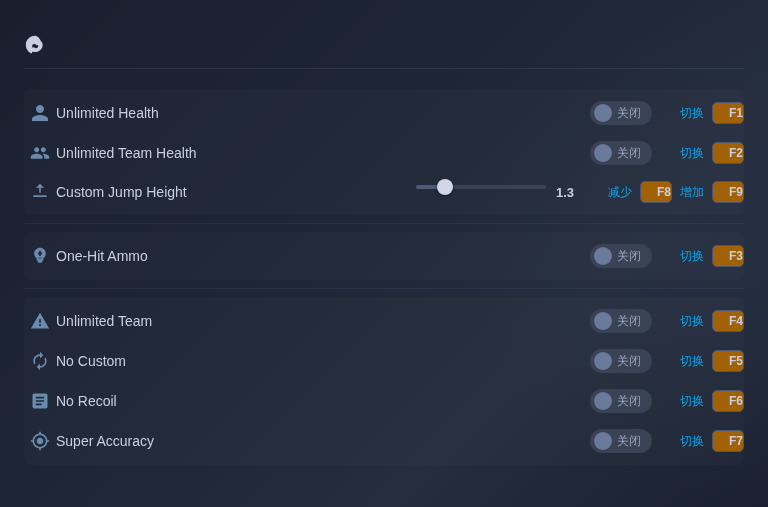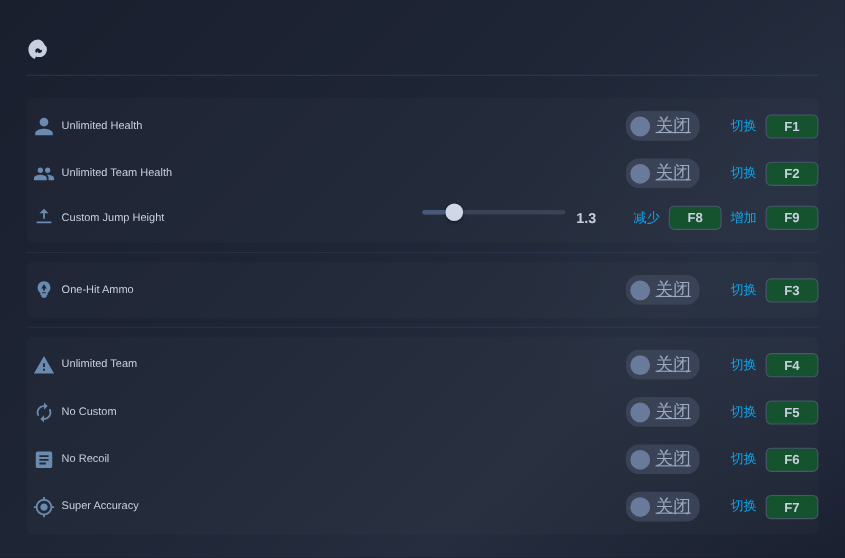--- a/index.html
+++ b/index.html
@@ -96,21 +96,21 @@
       flex-shrink: 0;
       display: flex;
       align-items: center;
       justify-content: center;
       color: #6a8ab0;
       font-size: 16px;
     }
 
     .cheat-name {
       flex: 1;
-      font-size: 10px;
+      font-size: 14px;
       color: #c8d0e0;
       font-weight: 400;
     }
 
     .cheat-controls {
       display: flex;
       align-items: center;
       gap: 8px;
     }
 
@@ -128,23 +128,22 @@
 
     .toggle-circle {
       width: 18px;
       height: 18px;
       border-radius: 50%;
       background: #6a7a9a;
       flex-shrink: 0;
     }
 
     .toggle-label {
-      font-size: 16px;
+      font-size: 12px;
       color: #9aa8c0;
-      text-decoration: underline;
     }
 
     
     .slider-container {
       display: flex;
       gap: 10px;
     }
 
     .slider-track {
       width: 130px;
@@ -189,27 +188,27 @@
       margin-left: 16px;
     }
 
     .key-label {
       font-size: 12px;
       color: #0ea5e9;
       padding: 0 4px;
     }
 
     .key-btn {
-      background: #14532d;
+      background: #a16207;
       border: 1px solid #4a5570;
       border-radius: 5px;
       color: #c8d0e0;
       font-size: 12px;
       font-weight: 600;
-      padding: 3px 16px;
+      padding: 3px 0;
       min-width: 32px;
       text-align: right;
       cursor: pointer;
       user-select: none;
     }
 
     .section-group {
       background: rgba(255,255,255,0.02);
       border-radius: 6px;
       padding: 4px 0;

